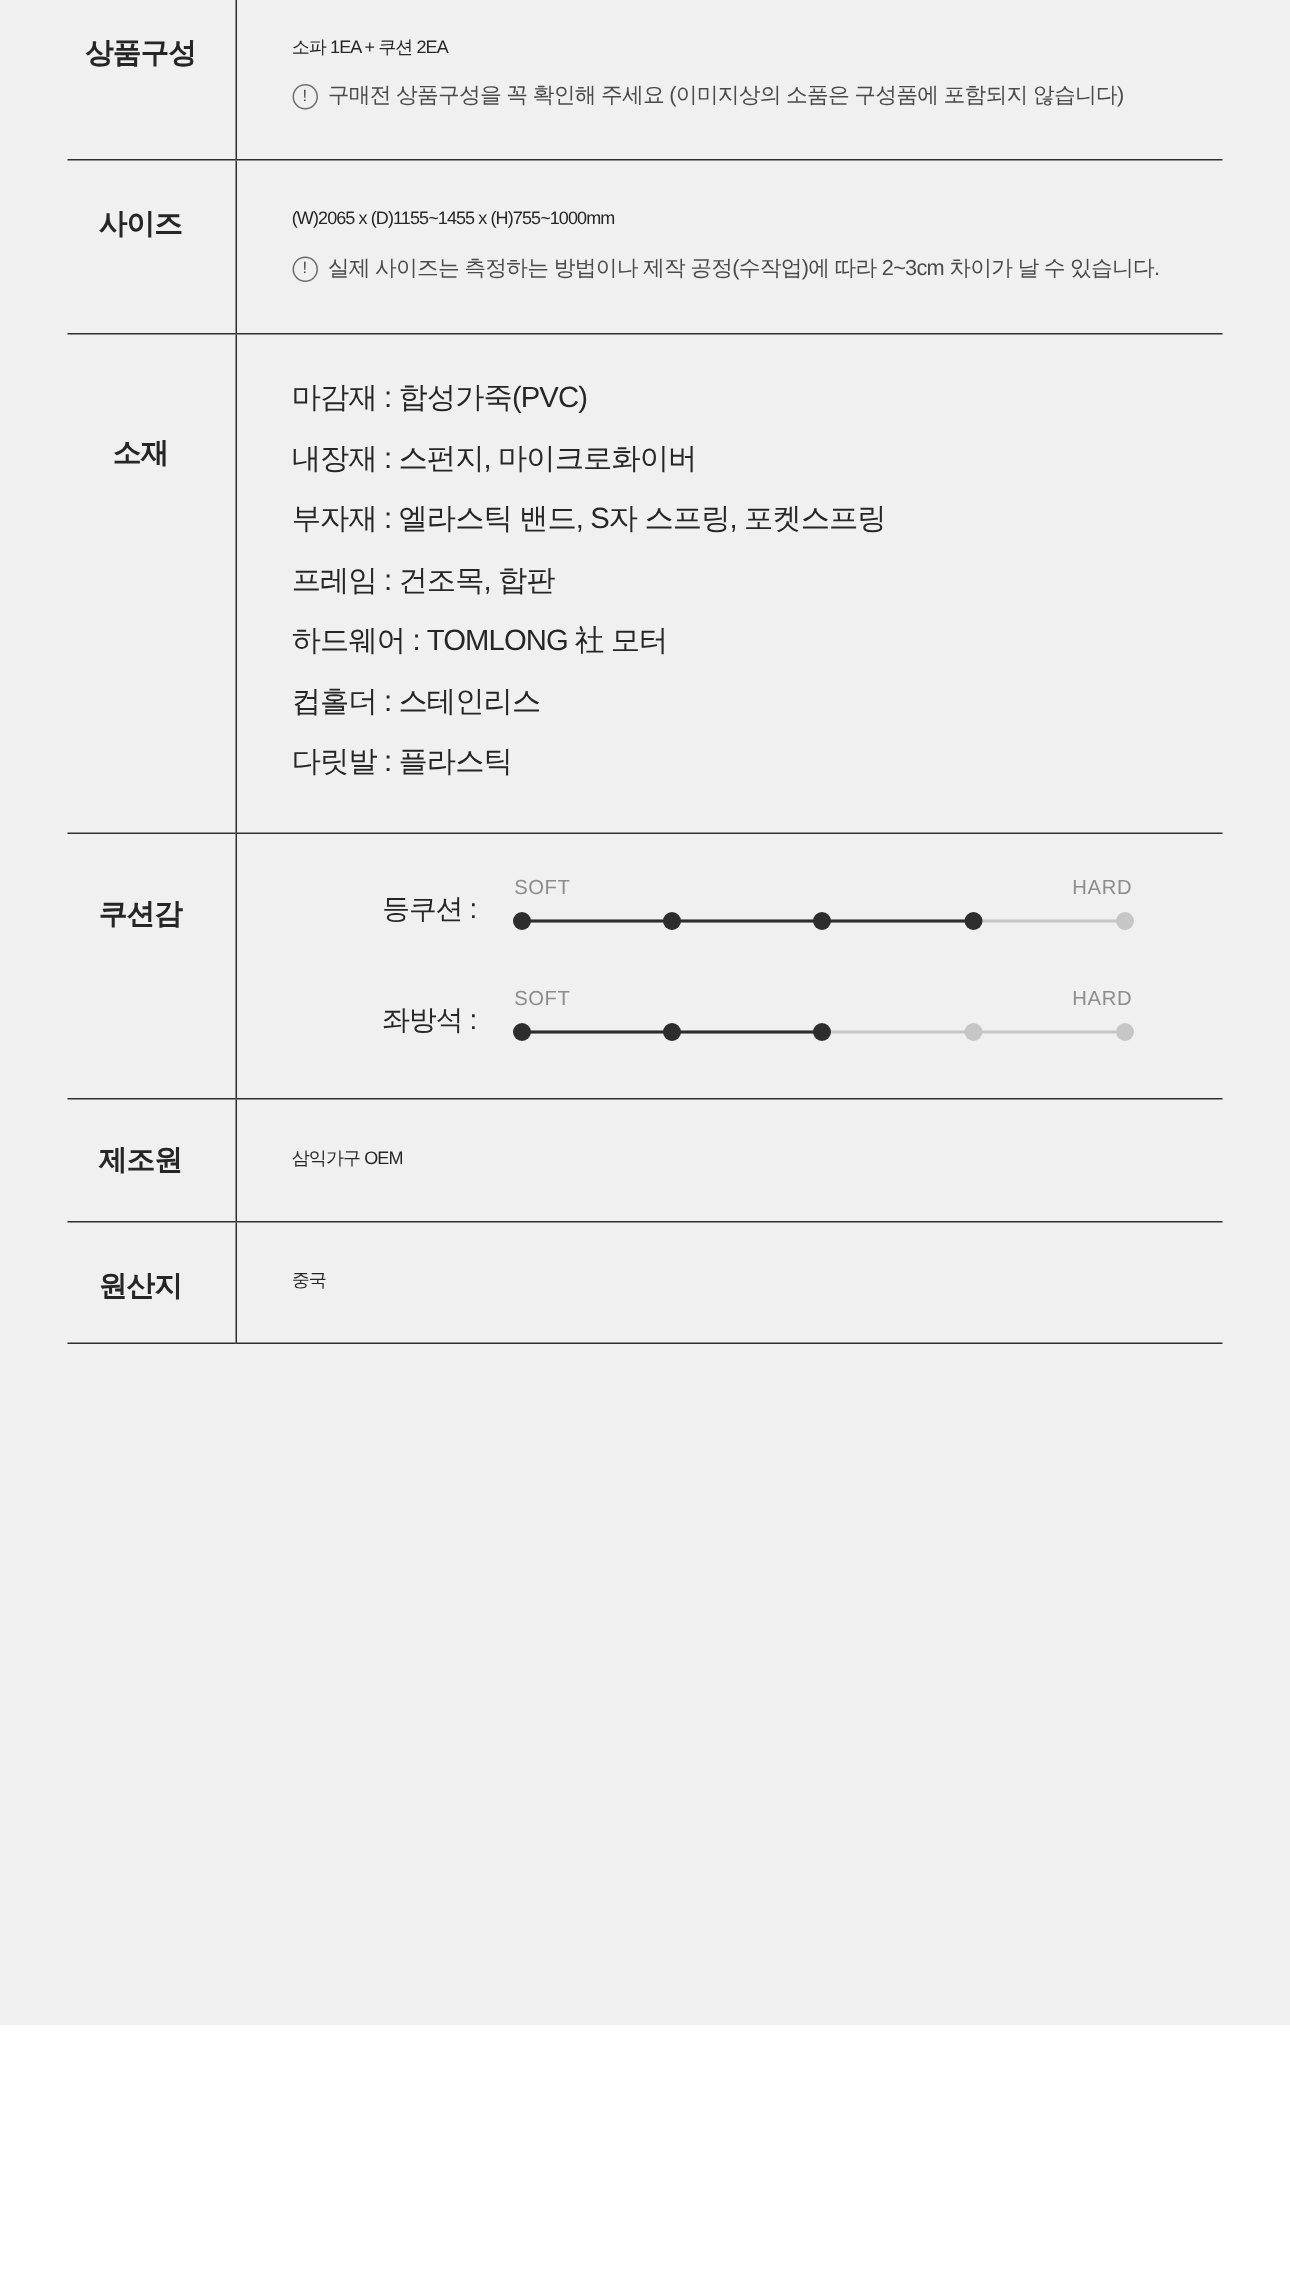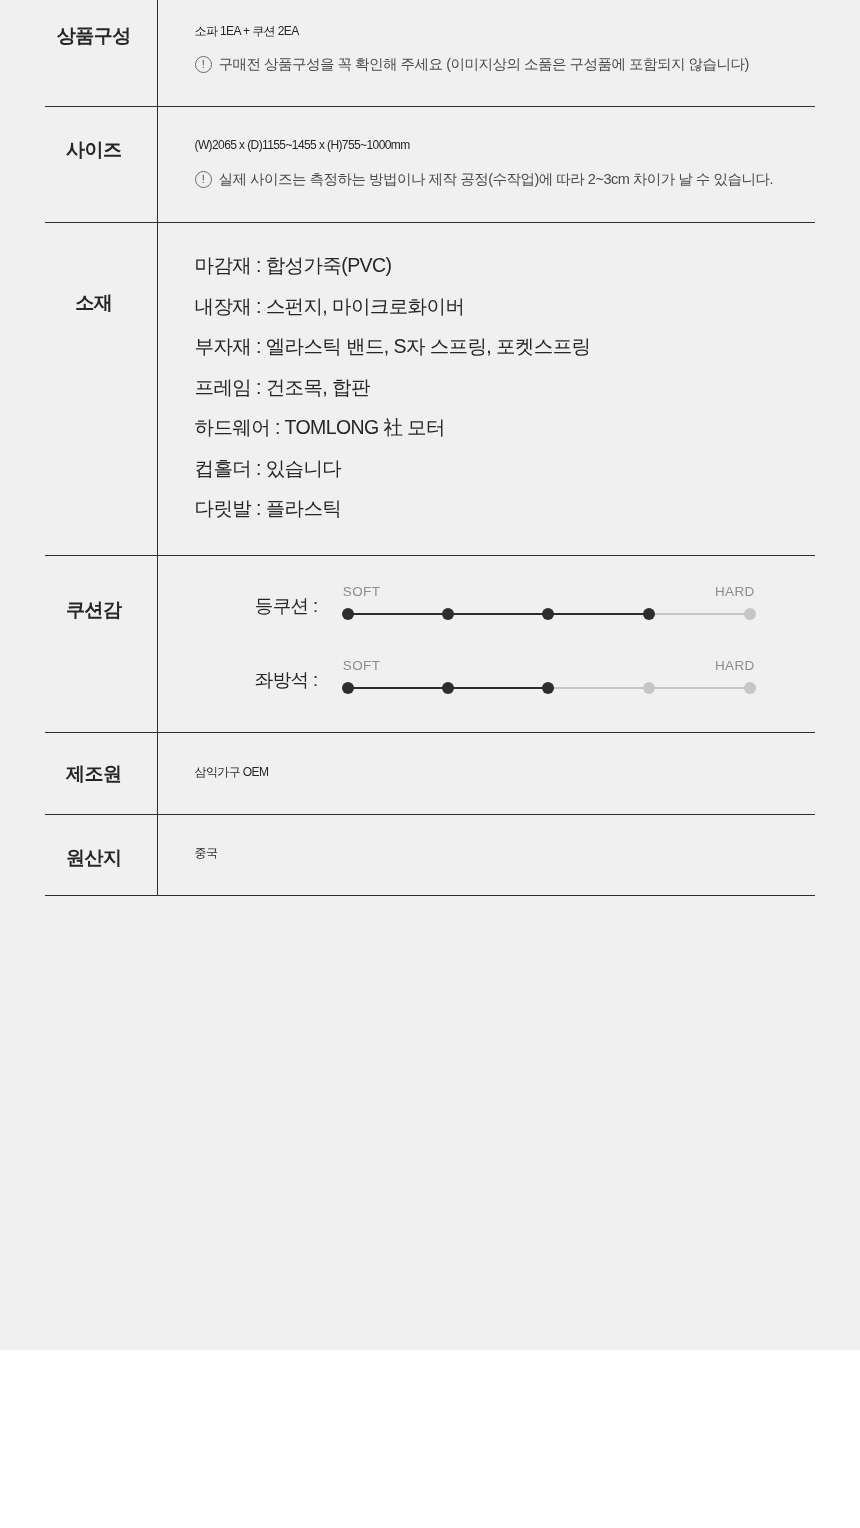--- a/index.html
+++ b/index.html
@@ -242,21 +242,21 @@
         <tr class="spec-row">
           <td class="label-cell">
             <div class="label-inner label-3">소재</div>
           </td>
           <td class="value-cell pad-3">
             <div class="mat-line">마감재 : 합성가죽(PVC)</div>
             <div class="mat-line">내장재 : 스펀지, 마이크로화이버</div>
             <div class="mat-line">부자재 : 엘라스틱 밴드, S자 스프링, 포켓스프링</div>
             <div class="mat-line">프레임 : 건조목, 합판</div>
             <div class="mat-line">하드웨어 : TOMLONG 社 모터</div>
-            <div class="mat-line">컵홀더 : 있습니다</div>
+            <div class="mat-line">컵홀더 : 스테인리스</div>
             <div class="mat-line">다릿발 : 플라스틱</div>
           </td>
         </tr>
 
 
         <tr class="spec-row">
           <td class="label-cell">
             <div class="label-inner label-5">쿠션감</div>
           </td>
           <td class="value-cell pad-5">

